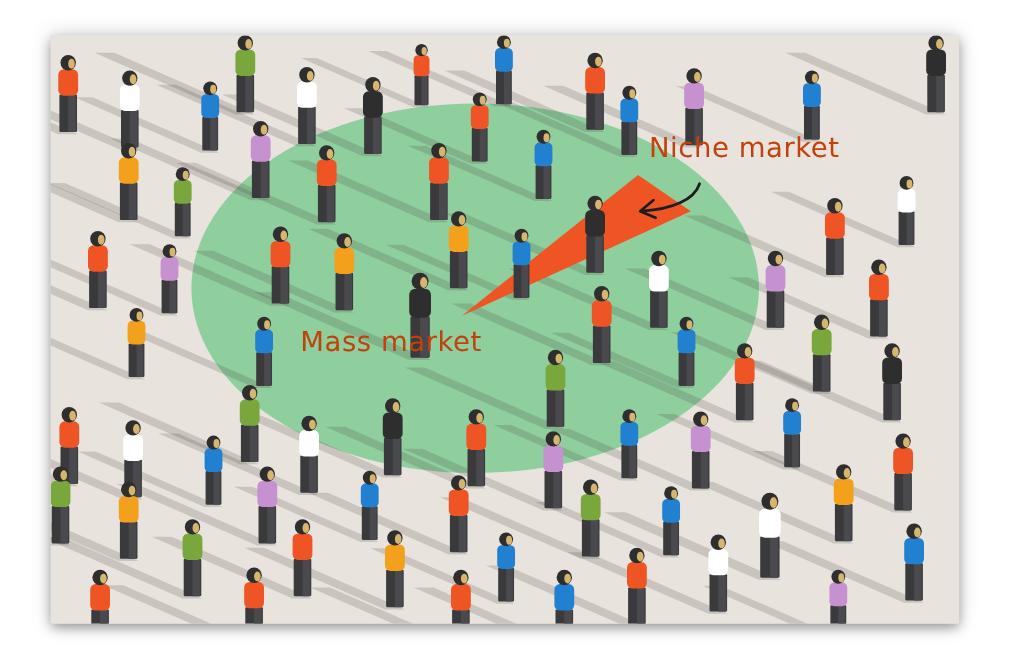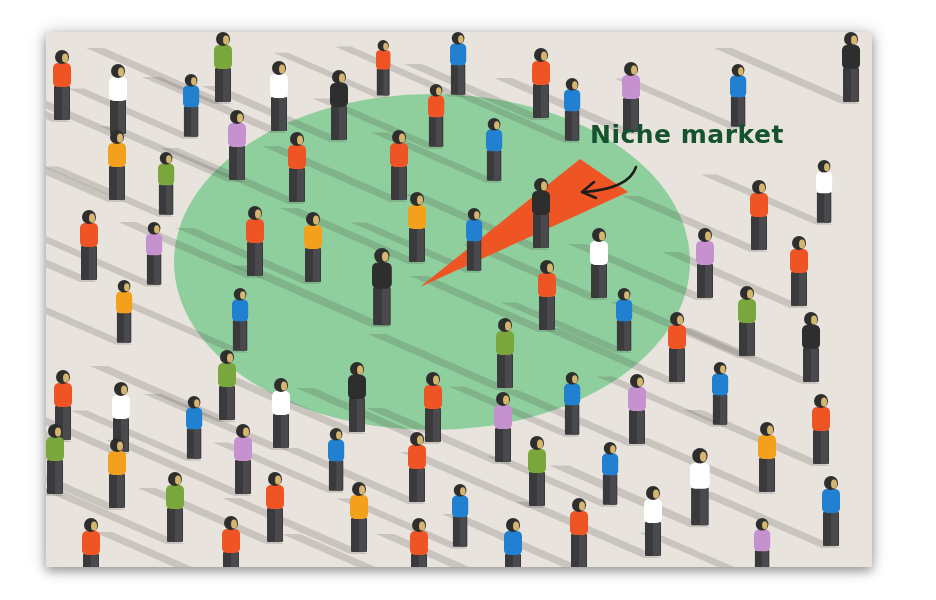--- a/index.html
+++ b/index.html
@@ -4,22 +4,22 @@
 <style>
   html, body { margin: 0; padding: 0; background: #ffffff; }
   body { width: 936px; height: 600px; position: relative; overflow: hidden; font-family: "DejaVu Sans", sans-serif; }
   .frame {
     position: absolute; left: 46px; top: 32px; width: 826px; height: 535px;
     background: #e8e3dd; overflow: hidden;
     box-shadow: 0 4px 10px rgba(0,0,0,0.35), 0 0 18px rgba(0,0,0,0.18);
   }
   svg.scene { position: absolute; left: 0; top: 0; width: 826px; height: 535px; }
   .label {
-    position: absolute; color: #14532d; white-space: nowrap;
-    font-family: "DejaVu Sans", sans-serif; font-weight: 700; letter-spacing: 0.5px;
+    position: absolute; color: #c2410c; white-space: nowrap;
+    font-family: "DejaVu Sans", sans-serif; font-weight: 400; letter-spacing: 0.5px;
   }
   .label-mass { left: 227px; top: 264px; font-size: 25px; }
   .label-niche { left: 544px; top: 88px; font-size: 25px; }
 </style>
 </head>
 <body>
 
 <div class="frame">
   <svg class="scene" viewBox="0 0 826 535" xmlns="http://www.w3.org/2000/svg">
     <rect width="826" height="535" fill="#e8e3dd"></rect>
@@ -618,14 +618,15 @@
           <rect x="708.9" y="518.2" width="14.399999999999999" height="30.6" fill="#3a3a3c" rx="1"></rect>
           <rect x="716.1" y="518.2" width="6.199999999999999" height="30.6" fill="#4a4a4e"></rect>
           <rect x="708" y="497.6" width="16.2" height="21.6" rx="4.5" fill="#c592cf"></rect>
           <circle cx="716.1" cy="492.3" r="6.3" fill="#2e2e2e"></circle>
           <ellipse cx="718.8000000000001" cy="493.2" rx="2.7" ry="4.05" fill="#d6b56e"></ellipse>
         </g>
       </g>
     <path id="arrow-curve" fill="none" stroke="#1d1d1d" stroke-width="2.5" stroke-linecap="round" d="M 590 135 C 585 150, 565 158, 538 160"></path>
     <path id="arrow-head" fill="none" stroke="#1d1d1d" stroke-width="2.5" stroke-linecap="round" stroke-linejoin="round" d="M 548 150 L 536 160 L 550 166"></path>
   </svg>
+  <div class="label label-mass">Mass market</div>
   <div class="label label-niche">Niche market</div>
 </div>
 
 </body></html>

